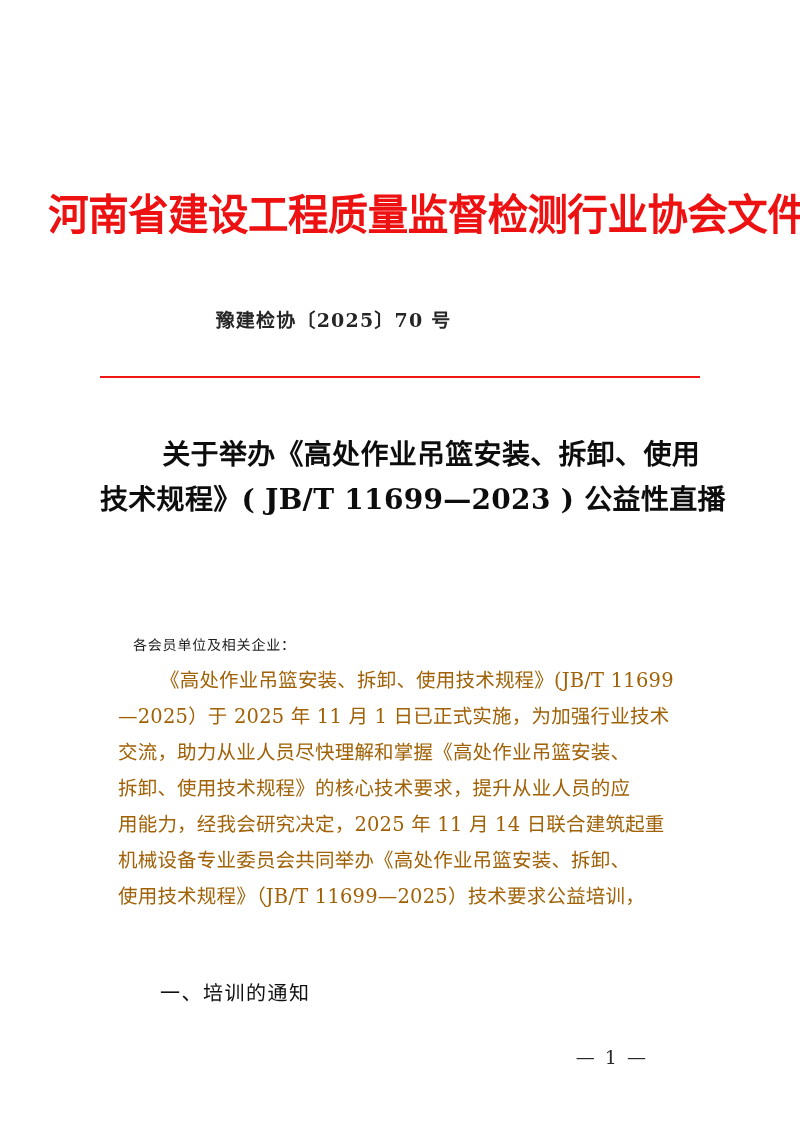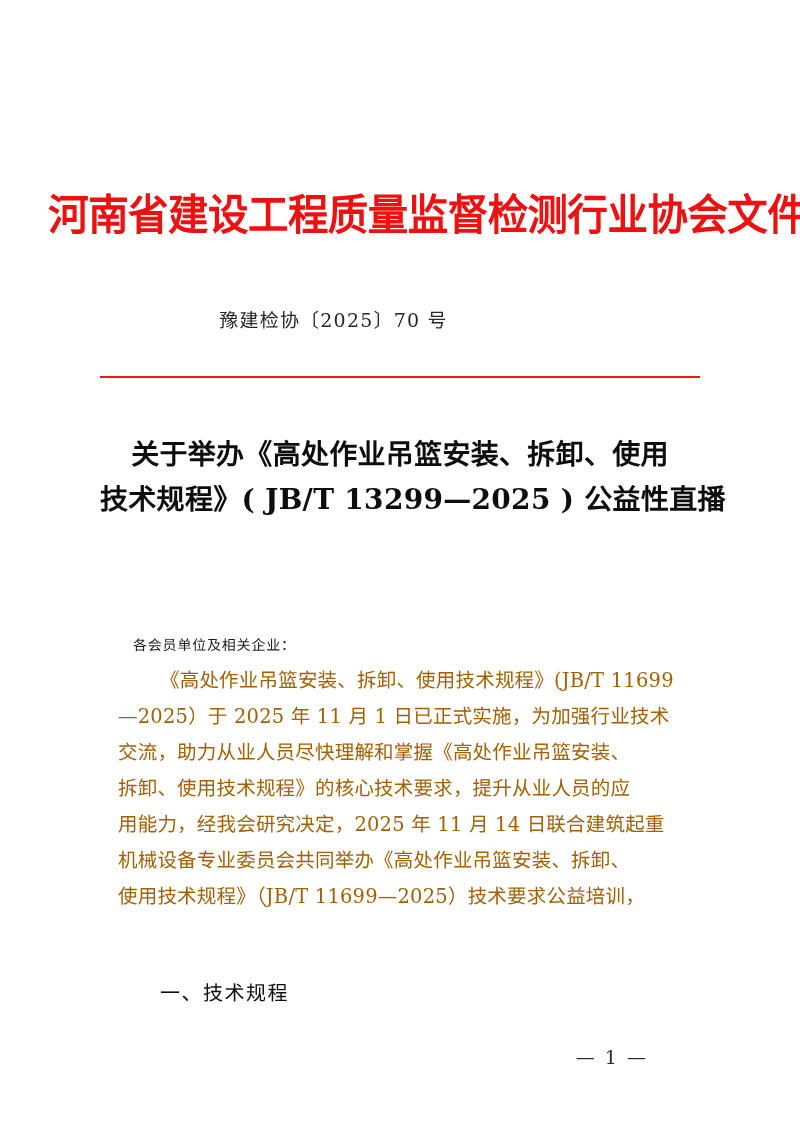--- a/index.html
+++ b/index.html
@@ -49,39 +49,40 @@
   .doc-number {
     position: absolute;
     left: 0;
     top: 305px;
     width: 667px;
     text-align: center;
     font-size: 19px;
     line-height: 30px;
     letter-spacing: 1.2px;
     color: #262626;
+    font-weight: bold;
   }
 
   
   .red-rule {
     position: absolute;
     left: 100px;
     top: 376px;
     width: 600px;
     height: 0;
     border-top: 2.5px solid #f01616;
   }
 
   
   .doc-title {
     position: absolute;
     left: 100px;
     top: 432px;
     width: 600px;
-    text-align: center;
+    text-align: right;
     font-family: "DejaVu Serif", "Liberation Serif", serif;
     font-weight: bold;
     font-size: 28px;
     line-height: 45px;
     letter-spacing: 0.3px;
     color: #0d0d0d;
   }
   .doc-title .tl {
     display: block;
     white-space: nowrap;
@@ -153,32 +154,32 @@
   <div class="masthead">
     <span class="masthead-title">河南省建设工程质量监督检测行业协会文件</span>
   </div>
 
   <div class="doc-number">豫建检协〔2025〕70 号</div>
 
   <div class="red-rule"></div>
 
   <div class="doc-title">
     <span class="tl">关于举办《高处作业吊篮安装、拆卸、使用</span>
-    <span class="tl">技术规程》( JB/T 13299—2025 ) 公益性直播</span>
+    <span class="tl">技术规程》( JB/T 11699—2023 ) 公益性直播</span>
   </div>
 
   <div class="body-block">
     <div class="salutation">各会员单位及相关企业：</div>
 
     <div class="para-line indent">《高处作业吊篮安装、拆卸、使用技术规程》(JB/T 11699</div>
     <div class="para-line">—2025）于 2025 年 11 月 1 日已正式实施，为加强行业技术</div>
     <div class="para-line">交流，助力从业人员尽快理解和掌握《高处作业吊篮安装、</div>
     <div class="para-line">拆卸、使用技术规程》的核心技术要求，提升从业人员的应</div>
     <div class="para-line">用能力，经我会研究决定，2025 年 11 月 14 日联合建筑起重</div>
     <div class="para-line">机械设备专业委员会共同举办《高处作业吊篮安装、拆卸、</div>
     <div class="para-line">使用技术规程》（JB/T 11699—2025）技术要求公益培训，</div>
   </div>
 
-  <div class="section-heading">一、技术规程</div>
+  <div class="section-heading">一、培训的通知</div>
 
   <div class="page-footer">— 1 —</div>
 
 </div>
 
 </body></html>

